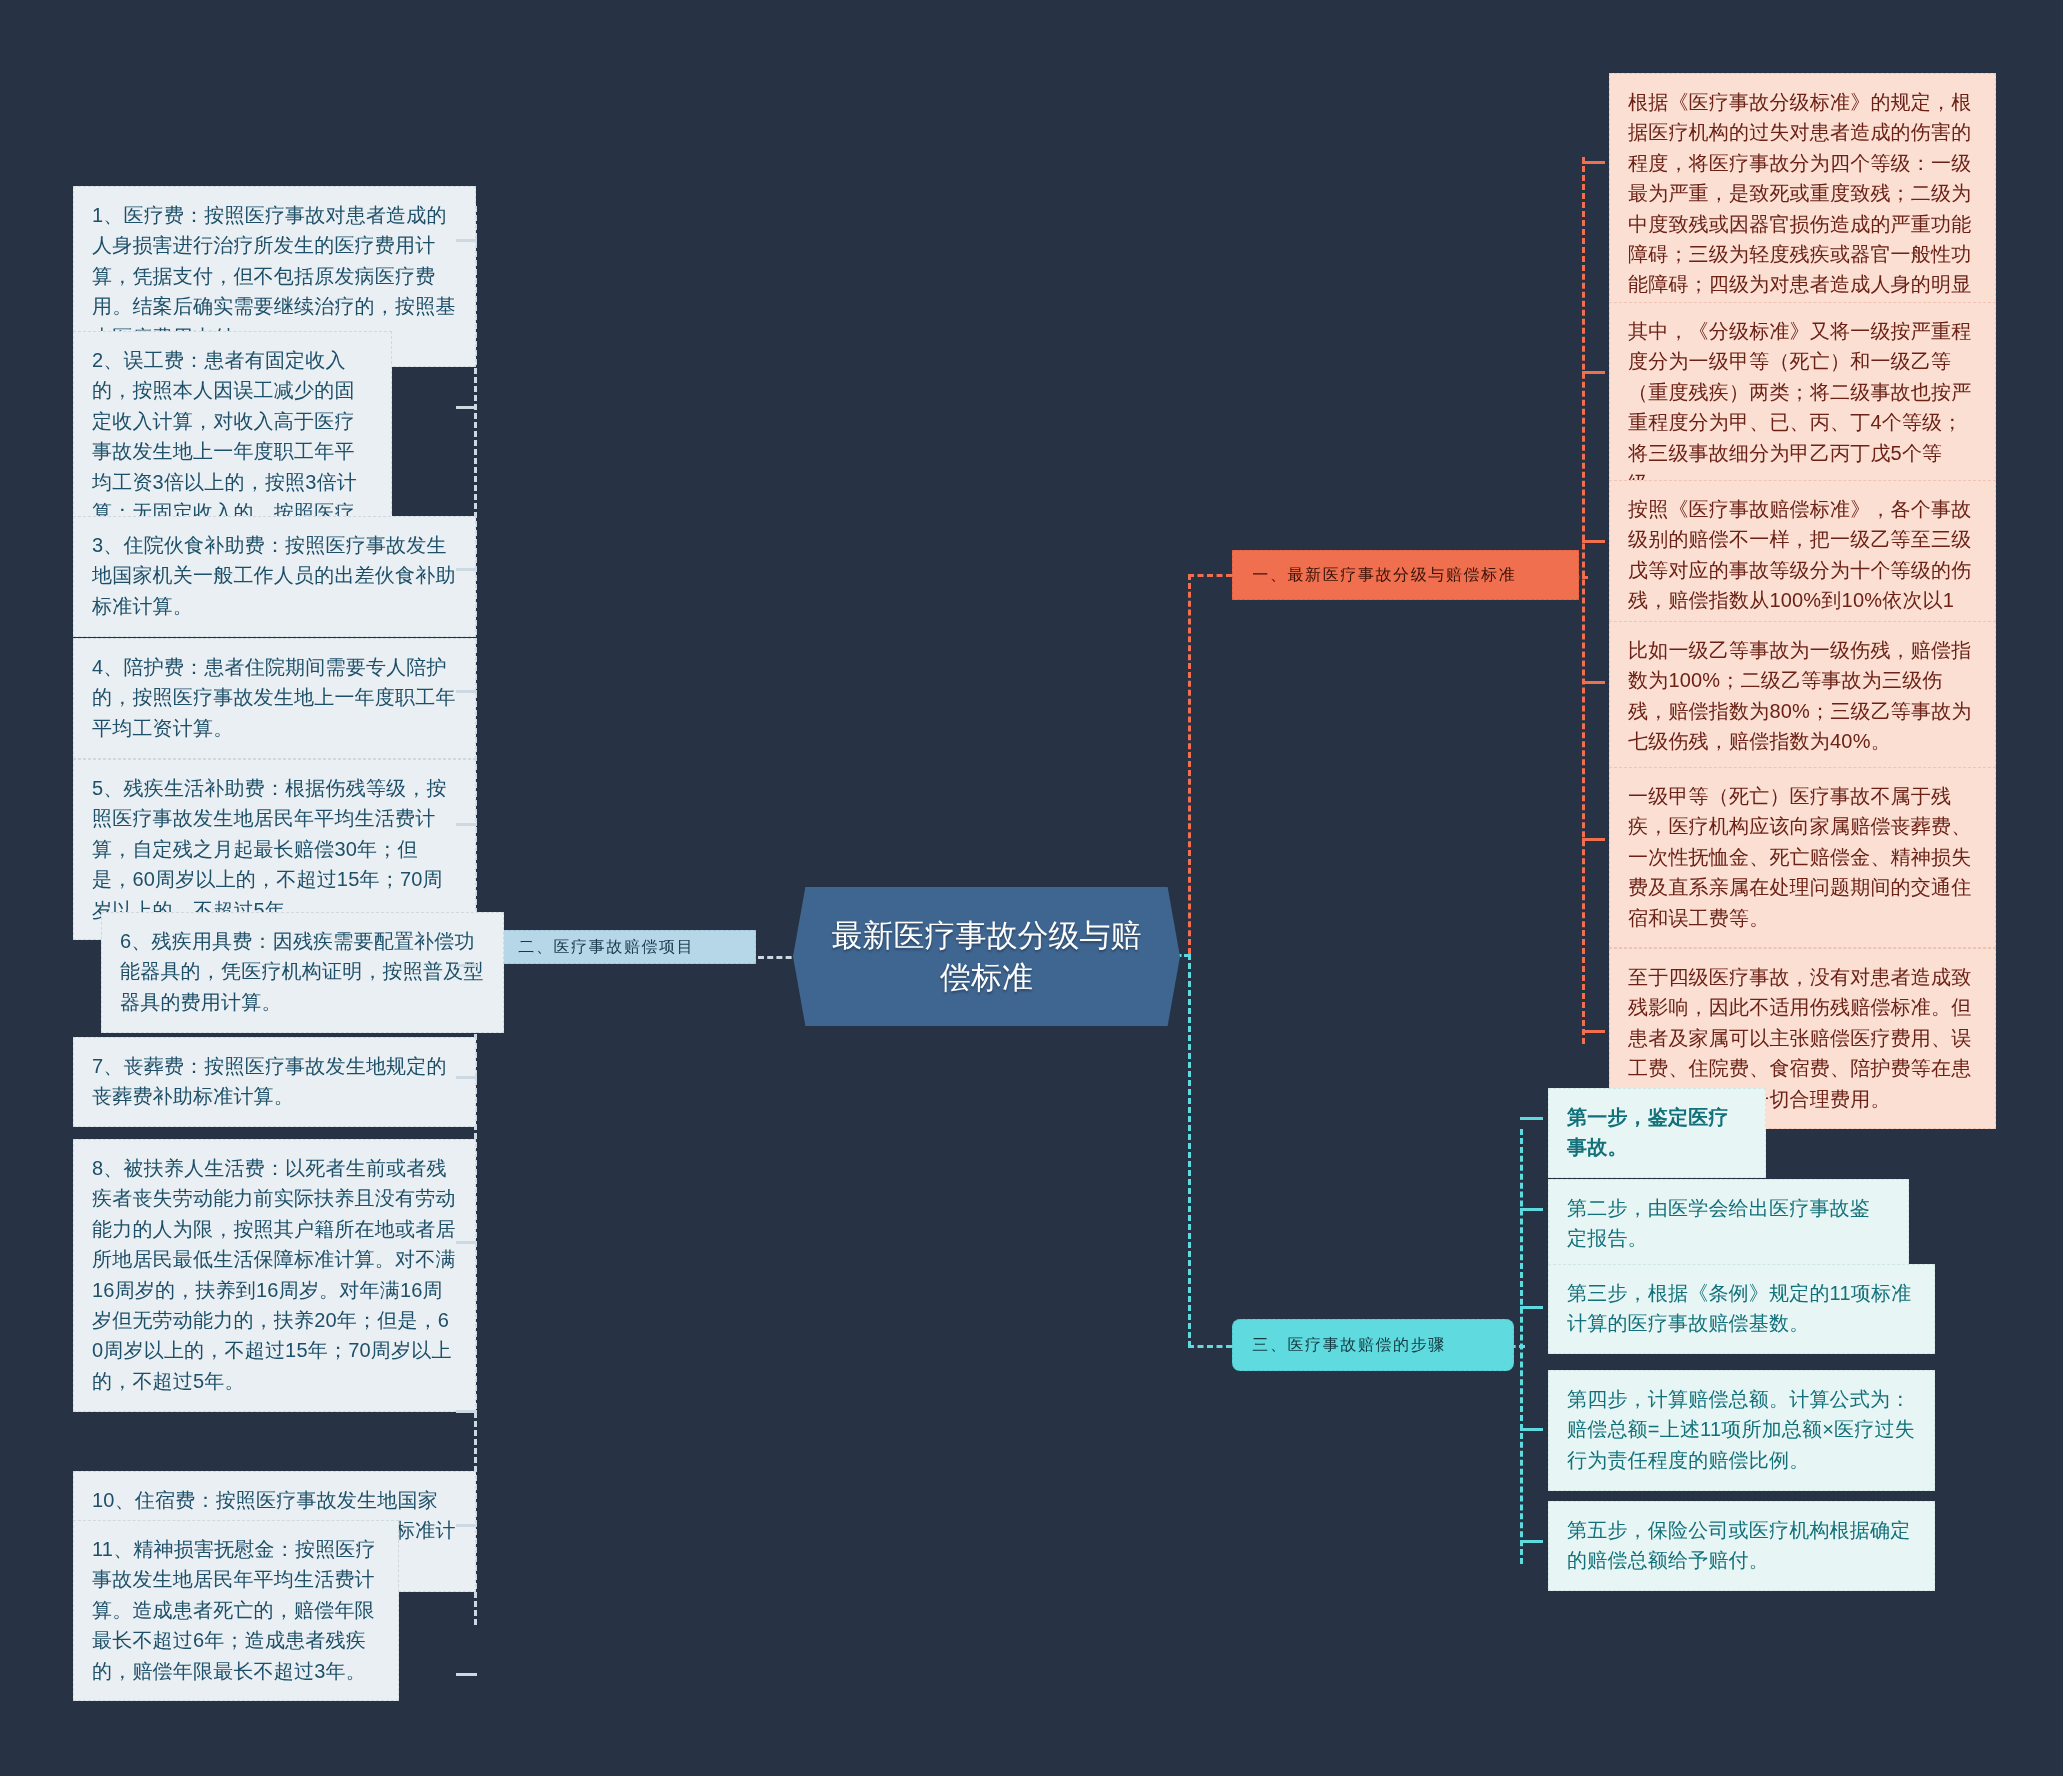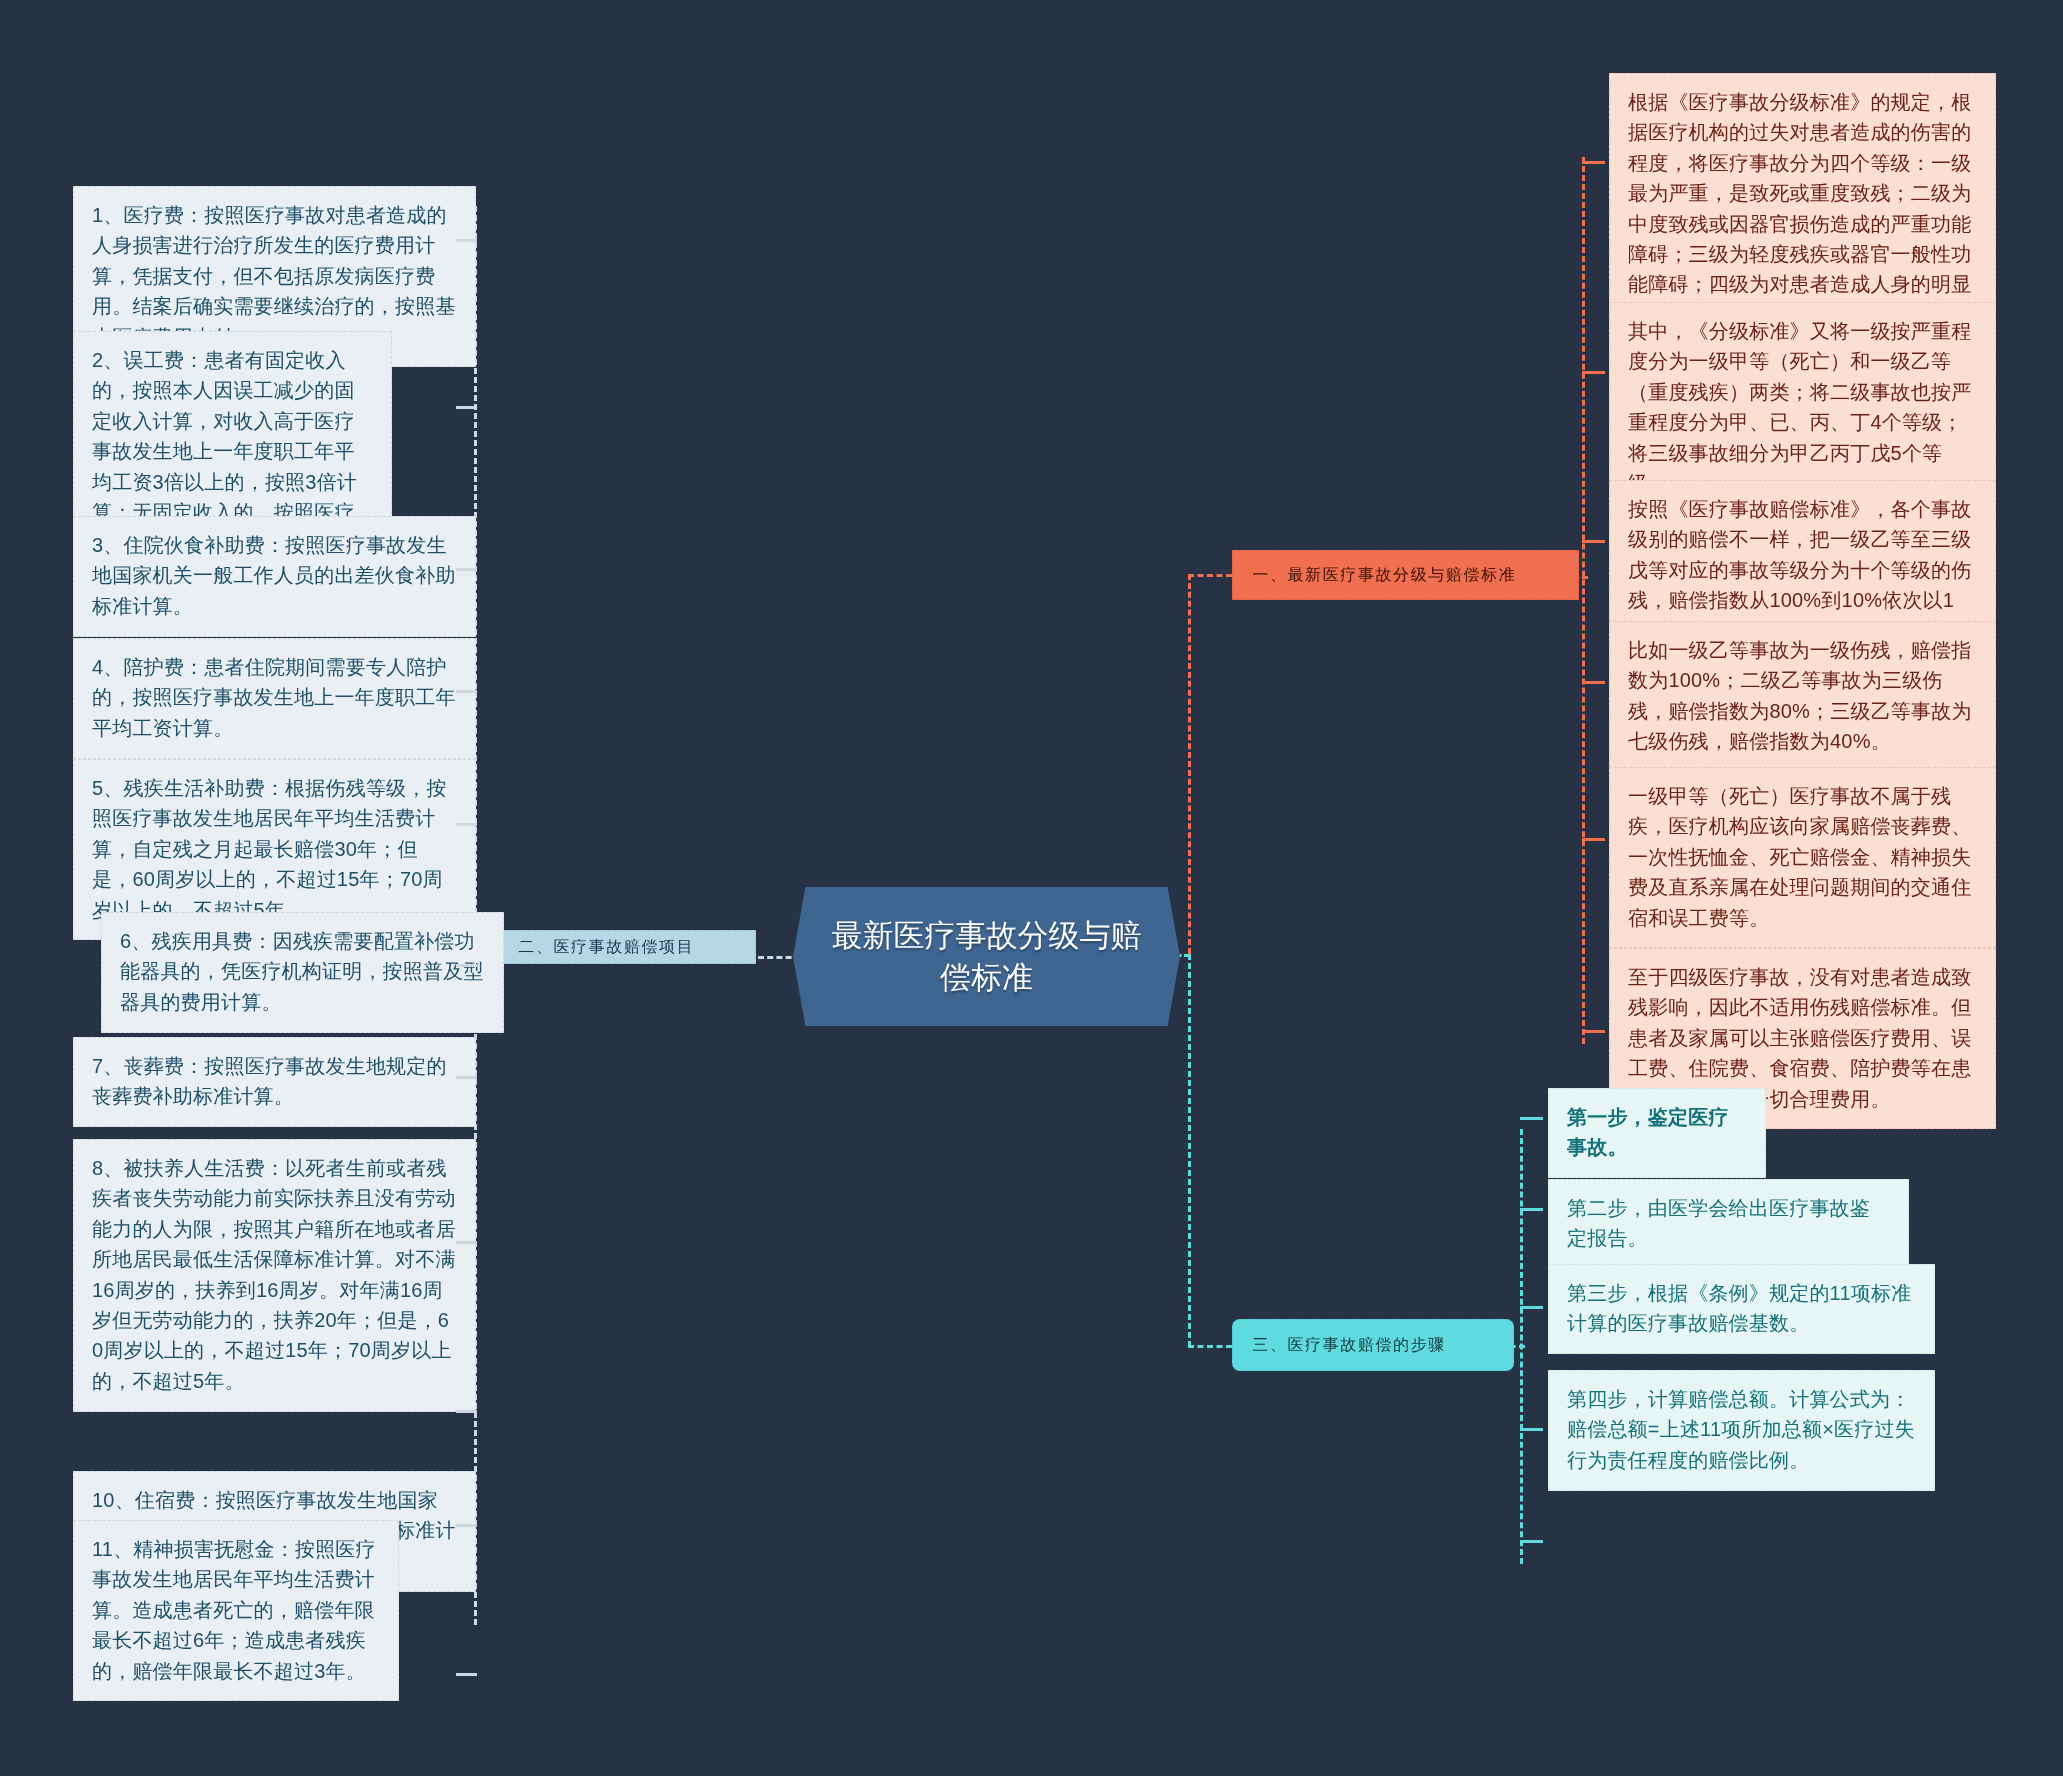--- a/index.html
+++ b/index.html
@@ -230,16 +230,19 @@
   <div class="node leaf-mint" style="left:1548px;top:1264px;width:387px;">
     <span>第三步，根据《条例》规定的11项标准计算的医疗事故赔偿基数。</span>
   </div>
   <div class="stub c-cyan" style="left:1520px;top:1306px;width:22.6px;"></div>
 
   <div class="node leaf-mint" style="left:1548px;top:1370px;width:387px;">
     <span>第四步，计算赔偿总额。计算公式为：赔偿总额=上述11项所加总额×医疗过失行为责任程度的赔偿比例。</span>
   </div>
   <div class="stub c-cyan" style="left:1520px;top:1428px;width:22.6px;"></div>
 
+  <div class="node leaf-mint" style="left:1548px;top:1501px;width:387px;">
+    <span>第五步，保险公司或医疗机构根据确定的赔偿总额给予赔付。</span>
+  </div>
   <div class="stub c-cyan" style="left:1520px;top:1540px;width:22.6px;"></div>
 
 </div>
 
 
 </body></html>

